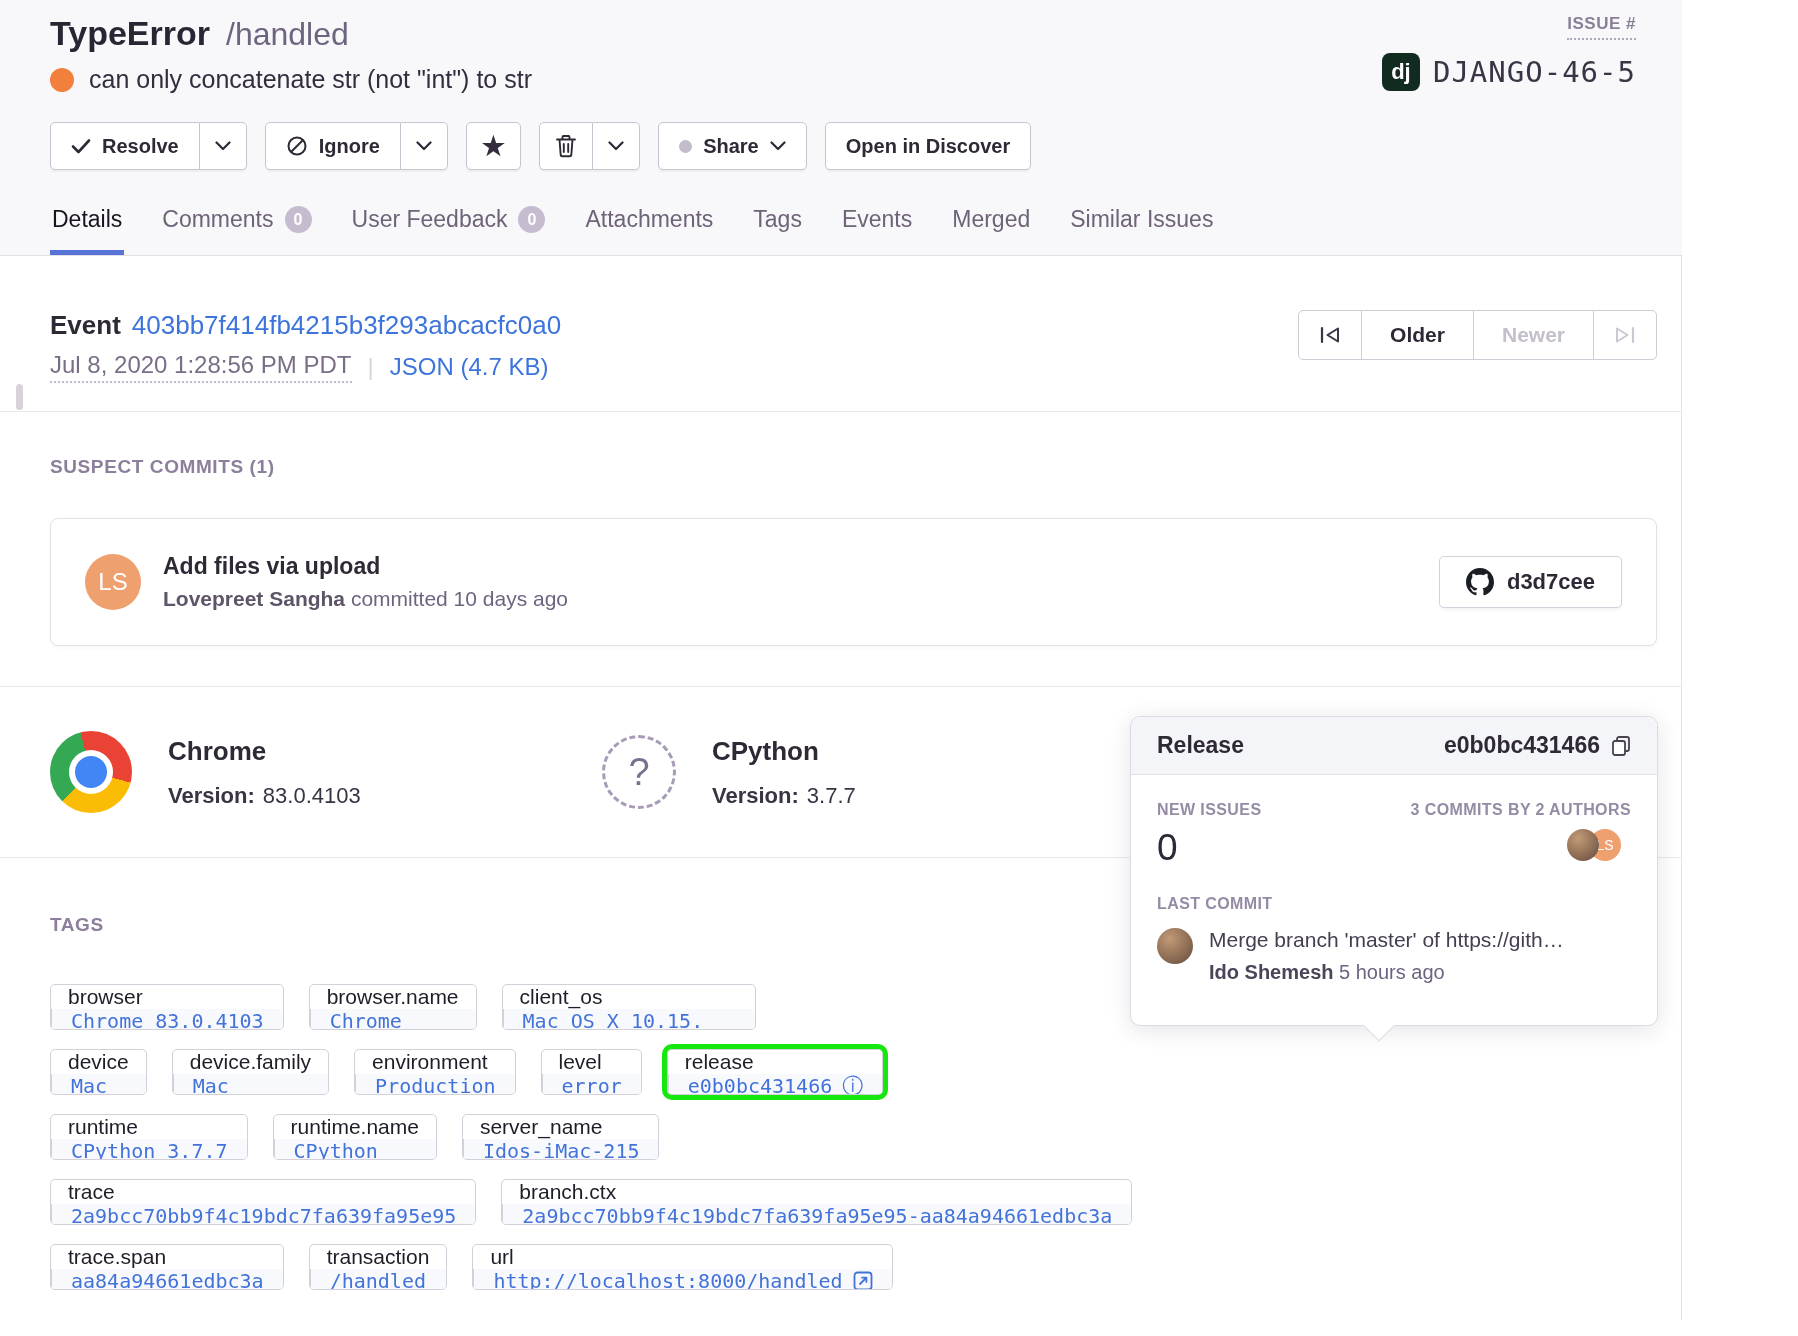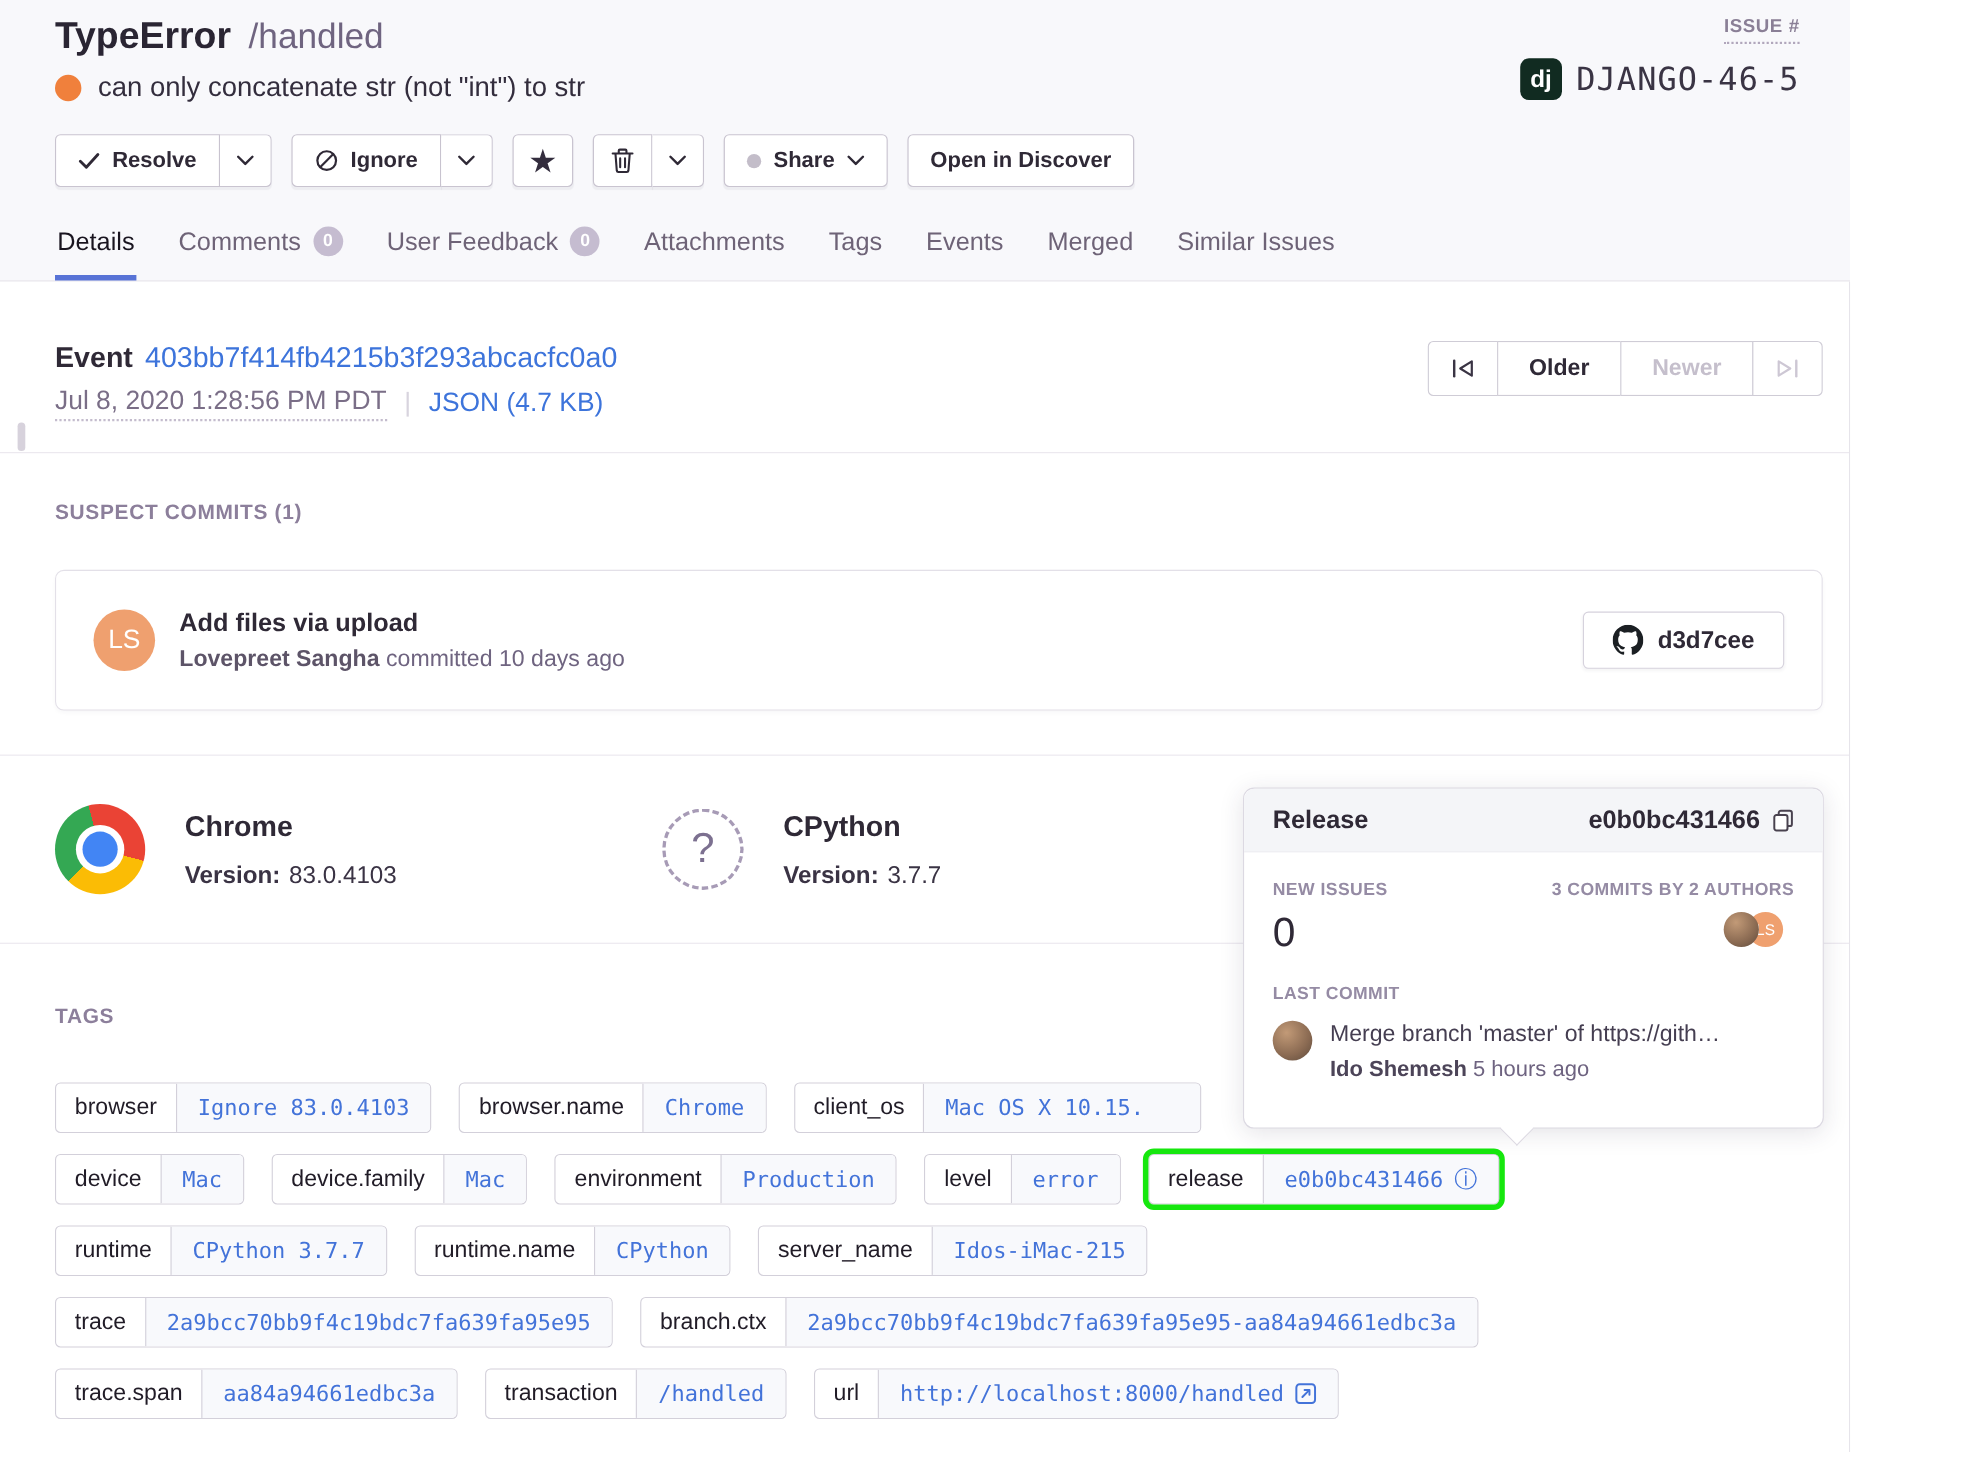--- a/index.html
+++ b/index.html
@@ -101,21 +101,21 @@
   .ctx-text { margin-left:36px; }
   .ctx-name { font-size:26px; font-weight:bold; color:#2f2936; }
   .ctx-version { margin-top:16px; font-size:22px; color:#3a3344; }
   .ctx-version .vlabel { font-weight:bold; }
   .ctx-version .vvalue { margin-left:8px; }
 
   .tags-section { padding:56px 24px 30px 50px; }
   .tag-rows { margin-top:48px; display:flex; flex-direction:column; gap:19px; }
   .tag-row { display:flex; gap:25px; }
   .pill { display:inline-flex; border:1px solid #d3d0da; border-radius:5px; overflow:hidden;
-    background:#fff; height:46px; align-items:stretch; }
+    background:#fff; height:46px; align-items:stretch;flex-direction:column; }
   .pill .k { display:flex; align-items:center; padding:0 17px; font-size:21px; color:#211c27; }
   .pill .v { display:flex; align-items:center; gap:10px; padding:0 19px; border-left:1px solid #d3d0da;
     background:#f8f9fc; font-family:"DejaVu Sans Mono", monospace; font-size:20px; color:#4373d9;
     cursor:pointer; white-space:nowrap; }
   .pill.highlight { outline:5px solid #16e70e; }
   .v.w-wide { min-width:252px; justify-content:flex-start; }
   .info-glyph { font-size:21px; line-height:1; }
 
   
   .popup { position:absolute; left:1130px; top:716px; width:528px; min-height:310px; background:#fff;
@@ -354,21 +354,21 @@
           </div>
         </div>
       </div>
 
       <div class="tags-section">
         <div class="section-heading">TAGS</div>
         <div class="tag-rows">
           <div class="tag-row">
             <div class="pill">
               <span class="k">browser</span>
-              <span class="v">Ignore 83.0.4103</span>
+              <span class="v">Chrome 83.0.4103</span>
             </div>
             <div class="pill">
               <span class="k">browser.name</span>
               <span class="v">Chrome</span>
             </div>
             <div class="pill">
               <span class="k">client_os</span>
               <span class="v w-wide">Mac OS X 10.15.</span>
             </div>
           </div>

